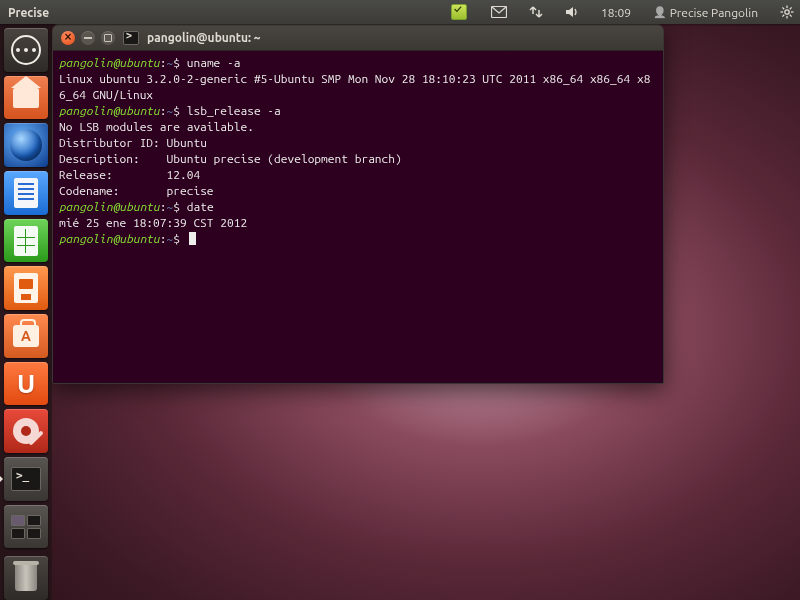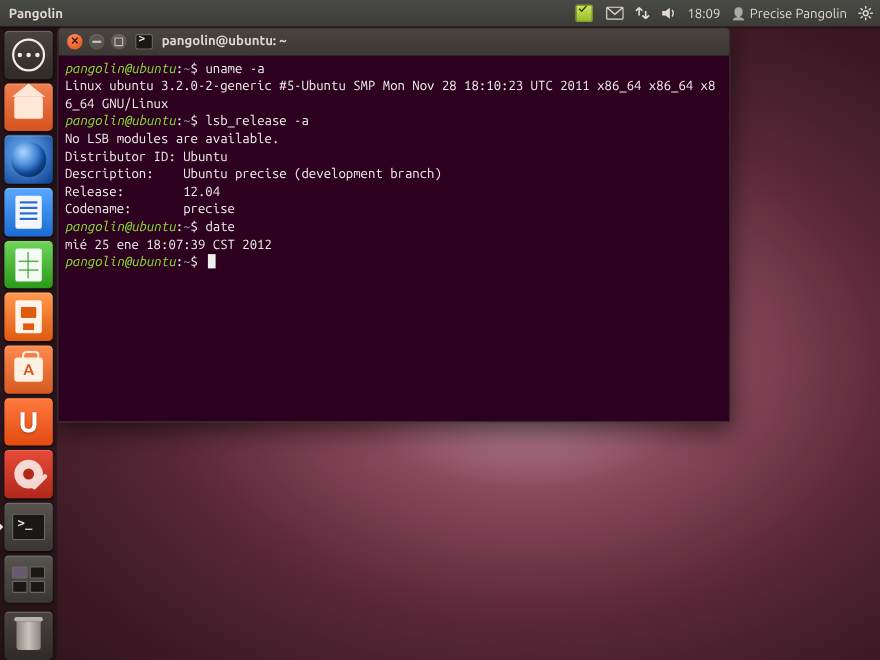--- a/index.html
+++ b/index.html
@@ -10,21 +10,21 @@
   }
   
   .top-panel {
     position: absolute; top: 0; left: 0; right: 0; height: 24px;
     background: linear-gradient(to bottom, #4a4a46 0%, #3c3b37 100%);
     display: flex; align-items: center; color: #dfdbd2; font-size: 12px;
     padding: 0 6px 0 8px; z-index: 50; box-shadow: 0 1px 2px rgba(0,0,0,0.4);
   }
   .top-panel .app-menu { font-weight: bold; }
   .top-panel .spacer { flex: 1; }
-  .top-panel .indicator { display: inline-flex; align-items: center; margin-left: 10px; cursor: pointer; }
+  .top-panel .indicator { display: inline-flex; align-items: center; margin-left: 22px; cursor: pointer; }
   .top-panel svg { display: block; }
   .tray-icon {
     width: 16px; height: 16px; border: 1px solid #7aa030; border-radius: 2px;
     background: linear-gradient(#cde35a,#9bbf2e); position: relative; margin-right: 2px;
   }
   .tray-icon::after { content: "✓"; position: absolute; top: -2px; left: 2px; font-size: 11px; color: #2a3a00; font-weight: bold; }
   .user-icon::before { content: "👤"; font-size: 11px; margin-right: 3px; filter: grayscale(1) brightness(1.6); }
   .gear-icon svg { }
 
   
@@ -127,21 +127,21 @@
     height: calc(100% - 26px); overflow: hidden;
   }
   .prompt-user { color: #8ae234; font-style: italic; }
   .prompt-path { color: #729fcf; }
   .cursor { display:inline-block; width:7px; height:13px; background:#eeeeec; vertical-align: -2px; margin-left:2px; }
 </style>
 </head>
 <body>
 
 <div class="top-panel">
-  <span class="app-menu">Pangolin</span>
+  <span class="app-menu">Precise</span>
   <span class="spacer"></span>
   <span class="indicator">
       <span class="tray-icon"></span>
     </span>
   <span class="indicator">
     <svg width="16" height="12" viewBox="0 0 16 12">
         <rect x="0.5" y="0.5" width="15" height="11" rx="1" fill="none" stroke="#dfdbd2" stroke-width="1.2"></rect>
         <path d="M1 1 L8 7 L15 1" fill="none" stroke="#dfdbd2" stroke-width="1.2"></path>
       </svg>
   </span>

